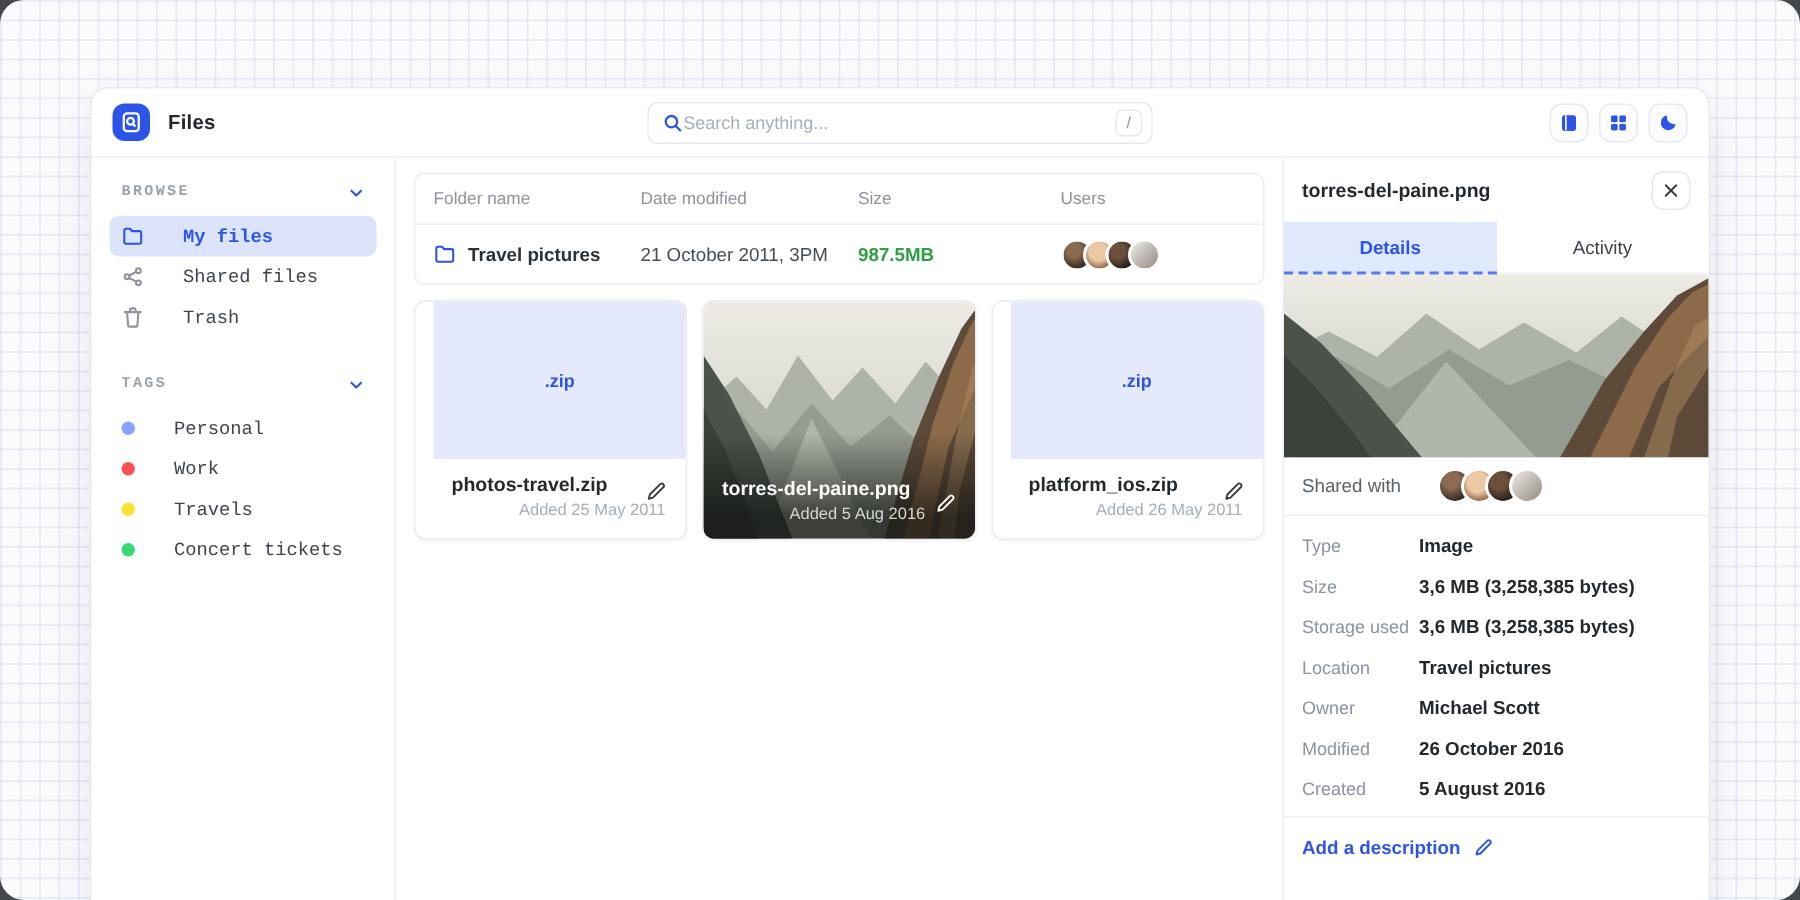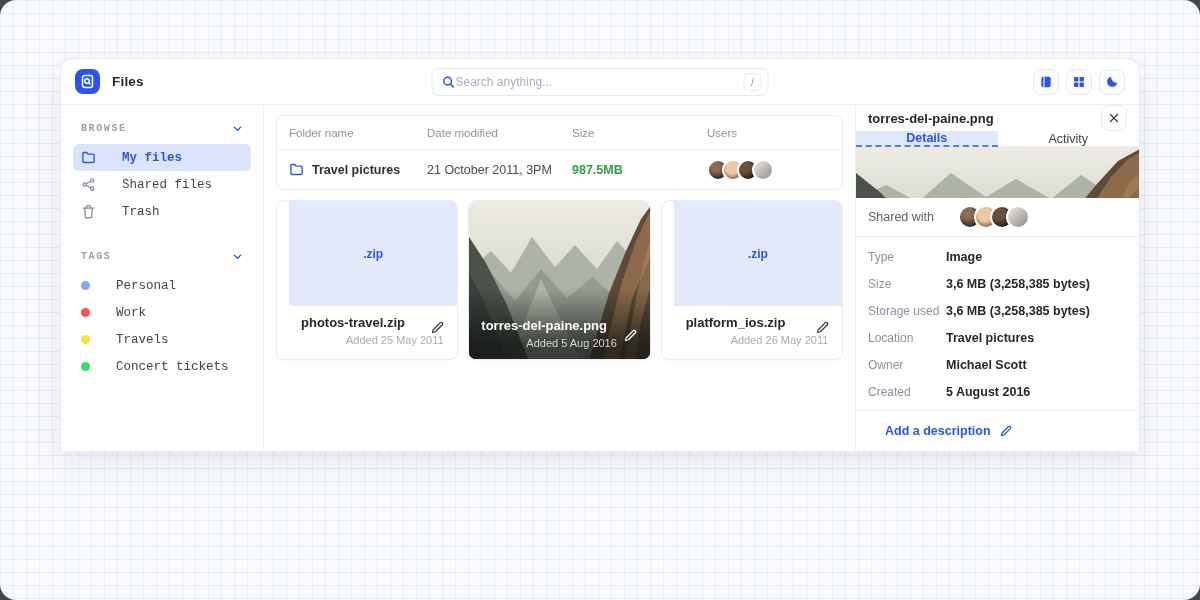--- a/index.html
+++ b/index.html
@@ -9,21 +9,21 @@
   .screen {
     position:relative; width:1200px; height:600px; border-radius:16px; overflow:hidden;
     background-color:#fafbfd;
     background-image:
       linear-gradient(rgba(203,214,234,.38) 1px, transparent 1px),
       linear-gradient(90deg, rgba(203,214,234,.38) 1px, transparent 1px);
     background-size:13px 13px;
   }
 
   .window {
-    position:absolute; left:60px; top:58px; width:1080px; height:393px;
+    position:absolute; left:60px; top:58px; width:1080px; height:542px;
     background:#ffffff; border:1px solid #e7eaef; border-bottom:none;
     border-radius:12px 12px 0 0; box-shadow:0 12px 32px rgba(45,62,102,.10);
     display:flex; flex-direction:column; overflow:hidden;
   }
 
   
   .topbar { height:46px; flex:0 0 46px; display:flex; align-items:center; padding:0 14px; border-bottom:1px solid #eef0f4; position:relative; }
   .logo { width:25px; height:25px; border-radius:8px; background:#2c55e8; display:flex; align-items:center; justify-content:center; }
   .app-title { margin-left:12px; font-size:13.5px; font-weight:700; color:#23282d; letter-spacing:.2px; }
   .searchbox {
@@ -104,21 +104,21 @@
   .tab { flex:1; display:flex; align-items:center; justify-content:center; font-size:12.5px; color:#3d444d; cursor:pointer; border-bottom:1px solid #eef0f4; }
   .tab.active { background:#e0e8fb; color:#2c55e8; font-weight:700; border-bottom:2px dashed #5577f0; }
   .panel-img { height:122px; overflow:hidden; line-height:0; }
   .shared-row { display:flex; align-items:center; gap:24px; padding:8px 12px; border-bottom:1px solid #eef0f4; height:39px; }
   .shared-lbl { font-size:12.5px; color:#5a626b; }
   .details-list { padding:13px 12px 11px 12px; }
   .d-row { display:flex; margin-bottom:13px; align-items:baseline; }
   .d-label { width:78px; flex:0 0 78px; font-size:12px; color:#8b93a0; }
   .d-value { font-size:12.5px; font-weight:600; color:#23282d; }
   .panel-foot { border-top:1px solid #eef0f4; padding:13px 12px; display:flex; align-items:center; gap:8px; }
-  .add-desc { font-size:12.5px; font-weight:700; color:#2c55e8; cursor:pointer;margin-left:17px; }
+  .add-desc { font-size:12.5px; font-weight:700; color:#2c55e8; cursor:pointer; }
 
   svg { display:block; }
 </style>
 </head>
 <body>
 
 <div class="screen">
   <div class="window">
 
     <div class="topbar">
@@ -379,20 +379,24 @@
             <span class="d-value">3,6 MB (3,258,385 bytes)</span>
           </div>
           <div class="d-row">
             <span class="d-label">Location</span>
             <span class="d-value">Travel pictures</span>
           </div>
           <div class="d-row">
             <span class="d-label">Owner</span>
             <span class="d-value">Michael Scott</span>
           </div>
+          <div class="d-row">
+            <span class="d-label">Modified</span>
+            <span class="d-value">26 October 2016</span>
+          </div>
           <div class="d-row" style="margin-bottom:0">
             <span class="d-label">Created</span>
             <span class="d-value">5 August 2016</span>
           </div>
         </div>
 
         <div class="panel-foot">
           <span class="add-desc">Add a description</span>
           <svg width="14" height="14" viewBox="0 0 24 24" fill="none" stroke="#2c55e8" stroke-width="2.2" stroke-linecap="round" stroke-linejoin="round">
             <path d="M4 20l1.2-4.5L16.5 4.2a1.8 1.8 0 0 1 2.6 0l.7.7a1.8 1.8 0 0 1 0 2.6L8.5 18.8 4 20z"></path>

